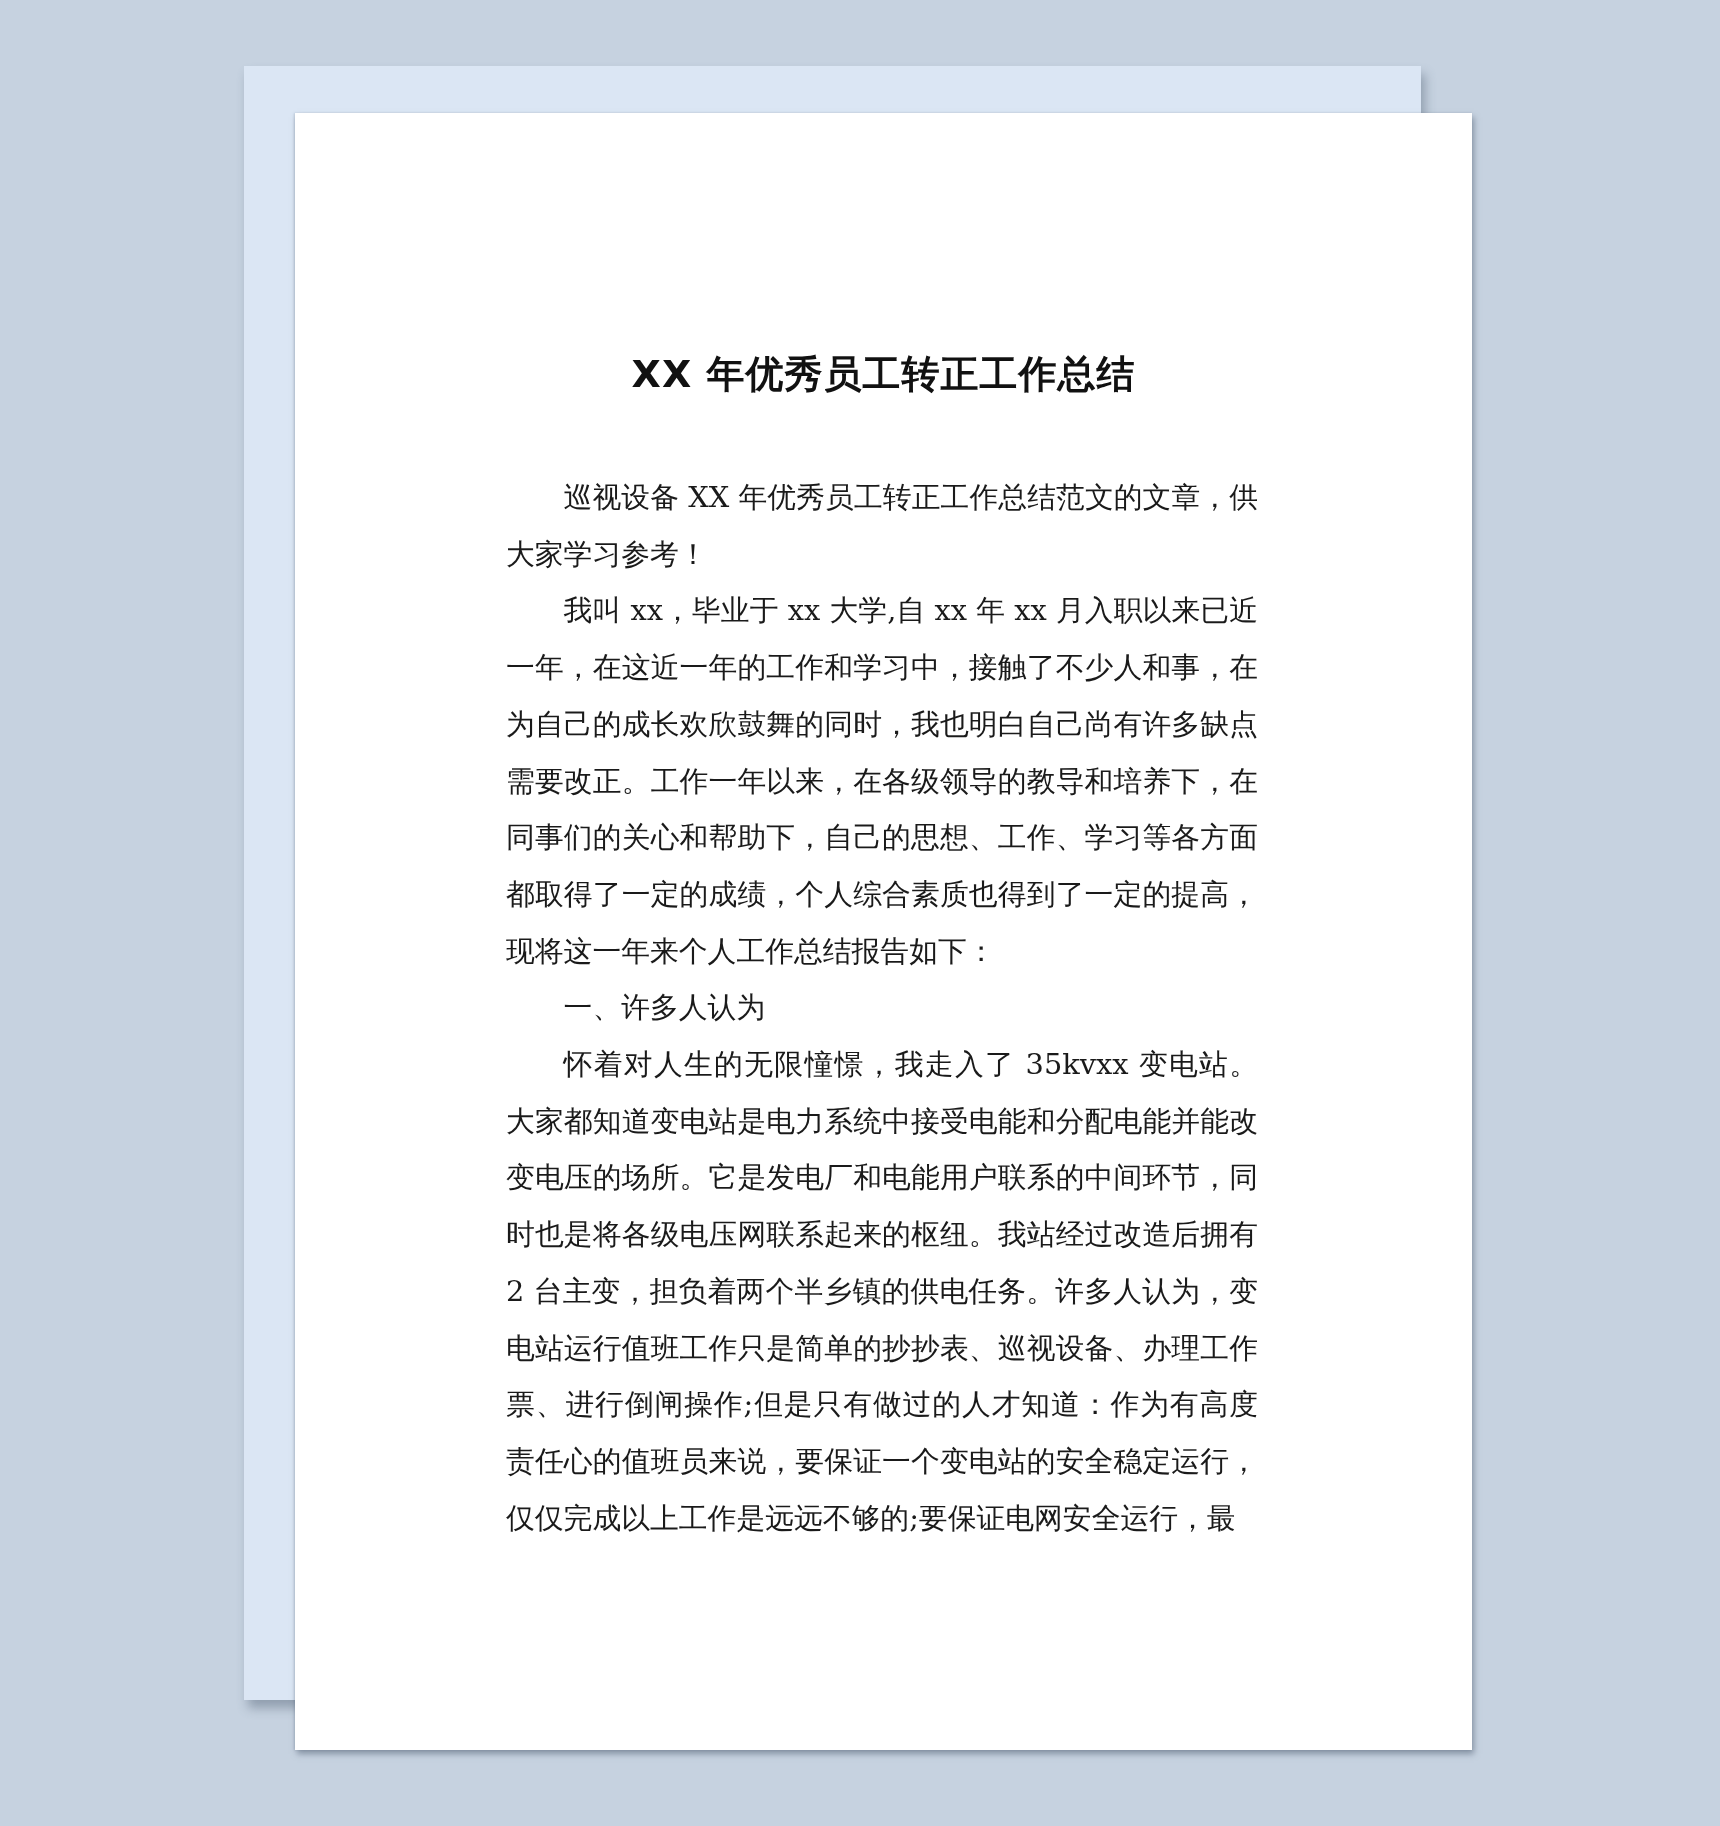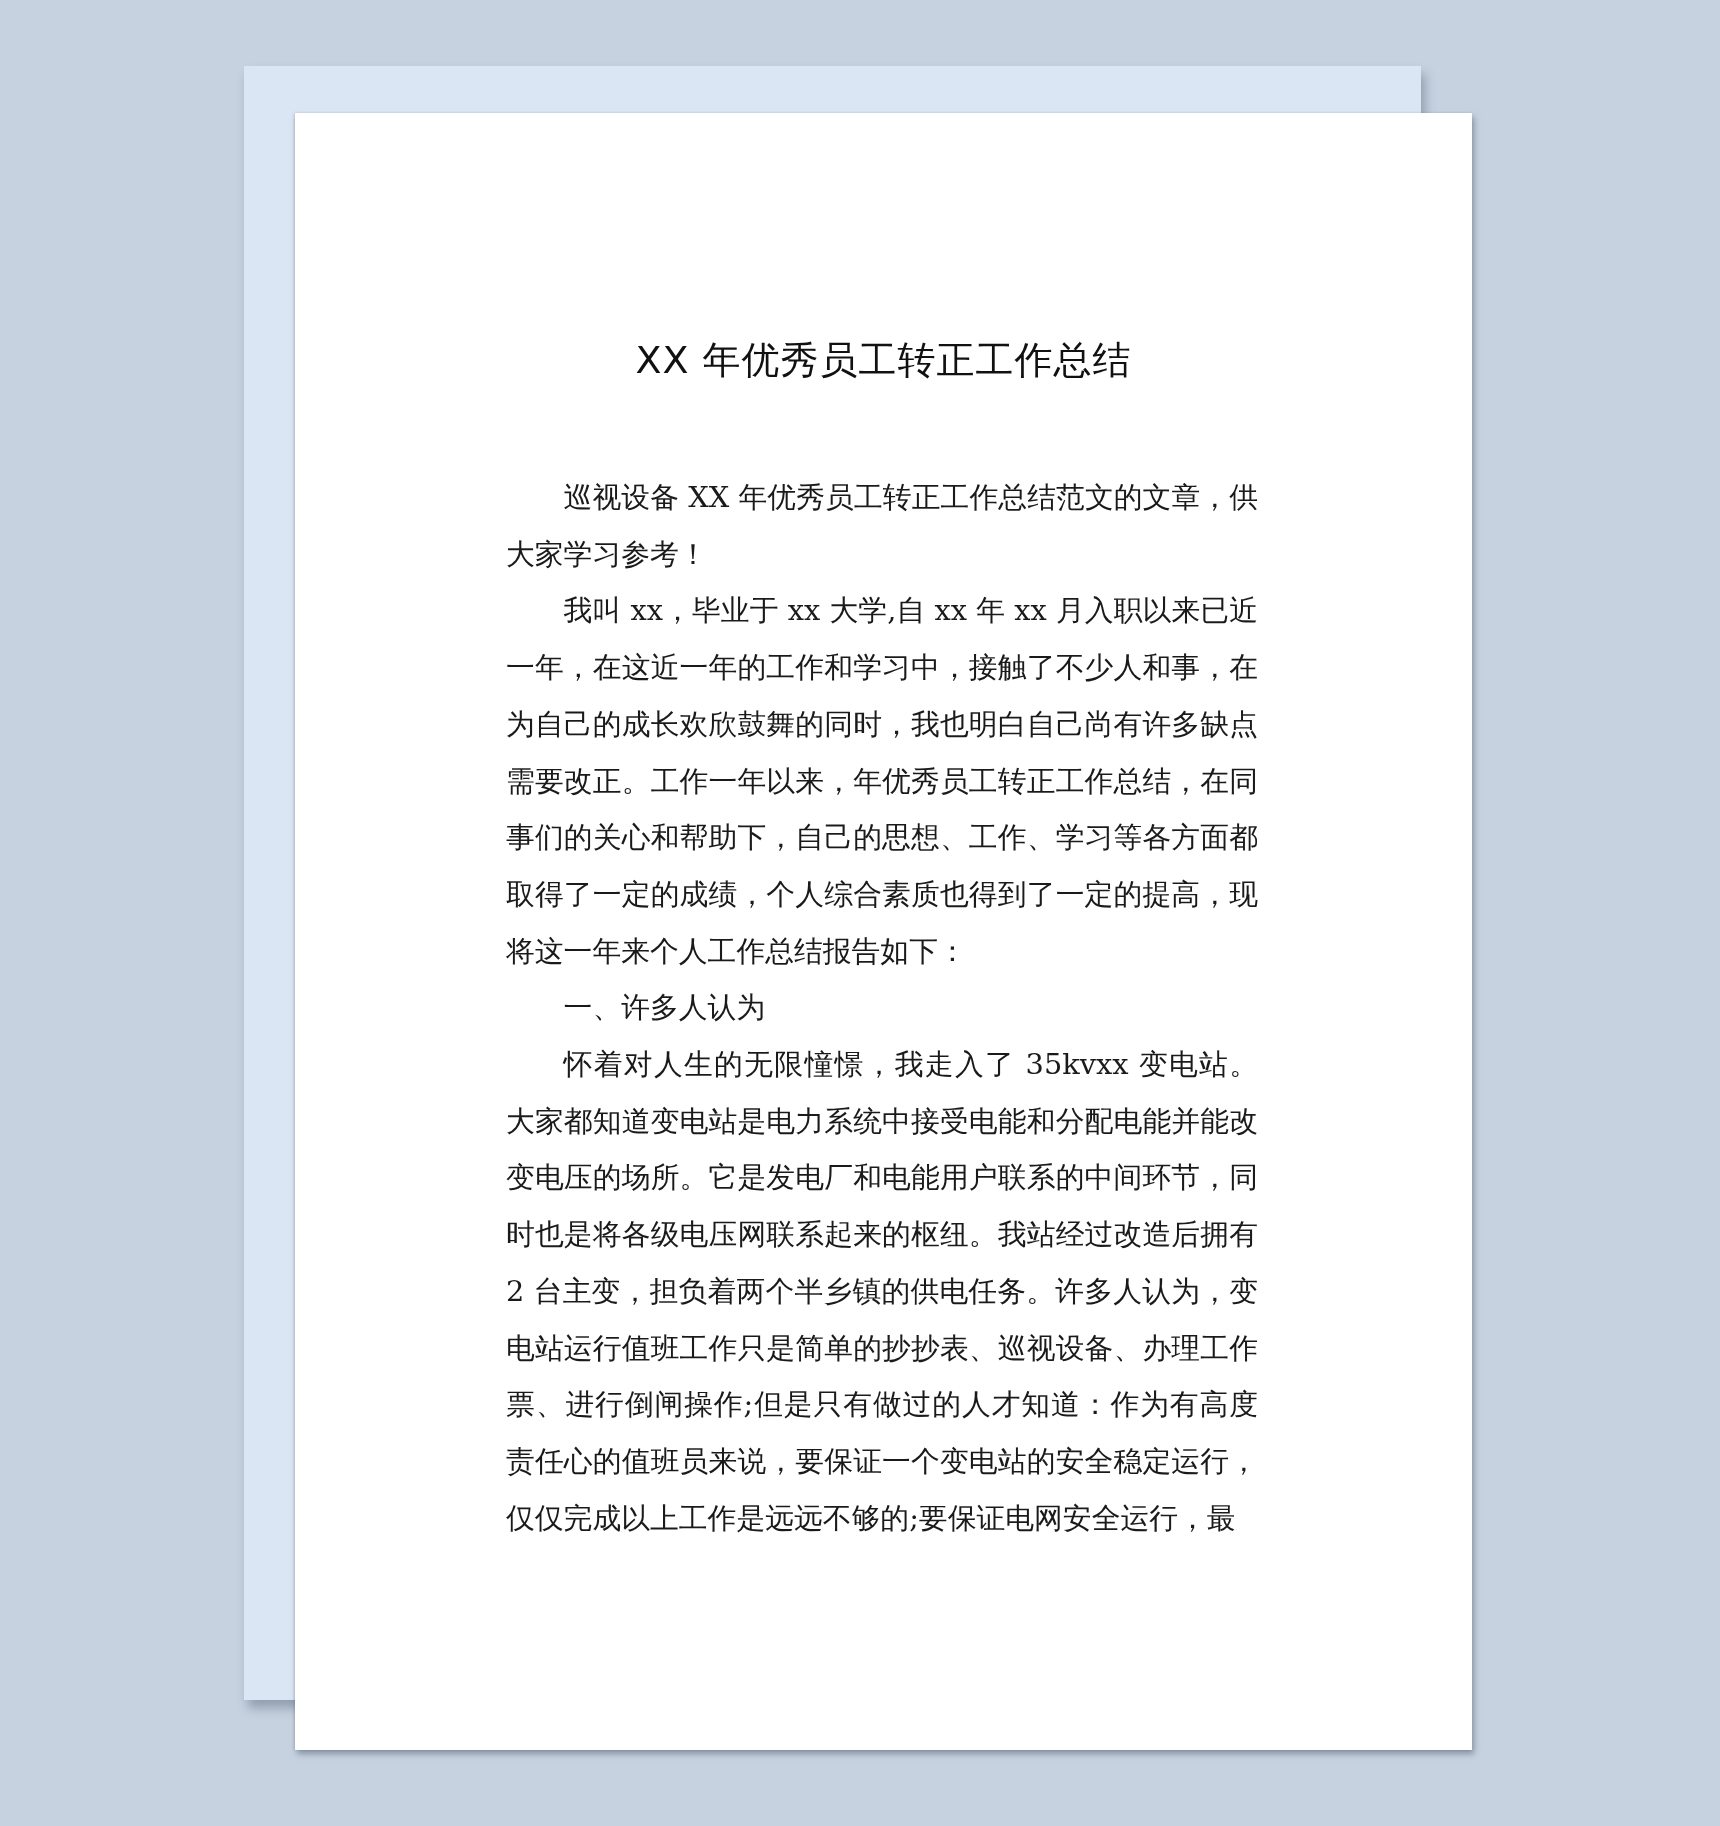--- a/index.html
+++ b/index.html
@@ -29,24 +29,24 @@
       top: 113px;
       width: 1177px;
       height: 1637px;
       background: #ffffff;
       box-shadow: 2px 4px 6px rgba(80, 95, 115, 0.55), -1px 0 2px rgba(80, 95, 115, 0.2);
     }
     .doc-title {
       position: absolute;
       left: 0;
       right: 0;
-      top: 222px;
+      top: 236px;
       text-align: center;
       font-family: "DejaVu Sans", "Liberation Sans", sans-serif;
-      font-weight: normal;
+      font-weight: bold;
       font-size: 38px;
       color: #111;
       letter-spacing: 1px;
       margin: 0;
     }
     .doc-body {
       position: absolute;
       left: 211px;
       top: 356px;
       width: 752px;
@@ -63,17 +63,17 @@
   </style>
 </head>
 <body>
 
 <div class="back-page"></div>
 
 <div class="front-page">
   <h1 class="doc-title">XX 年优秀员工转正工作总结</h1>
   <div class="doc-body">
     <p>巡视设备 XX 年优秀员工转正工作总结范文的文章，供大家学习参考！</p>
-    <p>我叫 xx，毕业于 xx 大学,自 xx 年 xx 月入职以来已近一年，在这近一年的工作和学习中，接触了不少人和事，在为自己的成长欢欣鼓舞的同时，我也明白自己尚有许多缺点需要改正。工作一年以来，年优秀员工转正工作总结，在同事们的关心和帮助下，自己的思想、工作、学习等各方面都取得了一定的成绩，个人综合素质也得到了一定的提高，现将这一年来个人工作总结报告如下：</p>
+    <p>我叫 xx，毕业于 xx 大学,自 xx 年 xx 月入职以来已近一年，在这近一年的工作和学习中，接触了不少人和事，在为自己的成长欢欣鼓舞的同时，我也明白自己尚有许多缺点需要改正。工作一年以来，在各级领导的教导和培养下，在同事们的关心和帮助下，自己的思想、工作、学习等各方面都取得了一定的成绩，个人综合素质也得到了一定的提高，现将这一年来个人工作总结报告如下：</p>
     <p>一、许多人认为</p>
     <p>怀着对人生的无限憧憬，我走入了 35kvxx 变电站。大家都知道变电站是电力系统中接受电能和分配电能并能改变电压的场所。它是发电厂和电能用户联系的中间环节，同时也是将各级电压网联系起来的枢纽。我站经过改造后拥有 2 台主变，担负着两个半乡镇的供电任务。许多人认为，变电站运行值班工作只是简单的抄抄表、巡视设备、办理工作票、进行倒闸操作;但是只有做过的人才知道：作为有高度责任心的值班员来说，要保证一个变电站的安全稳定运行，仅仅完成以上工作是远远不够的;要保证电网安全运行，最</p>
   </div>
 </div>
 
 </body></html>

